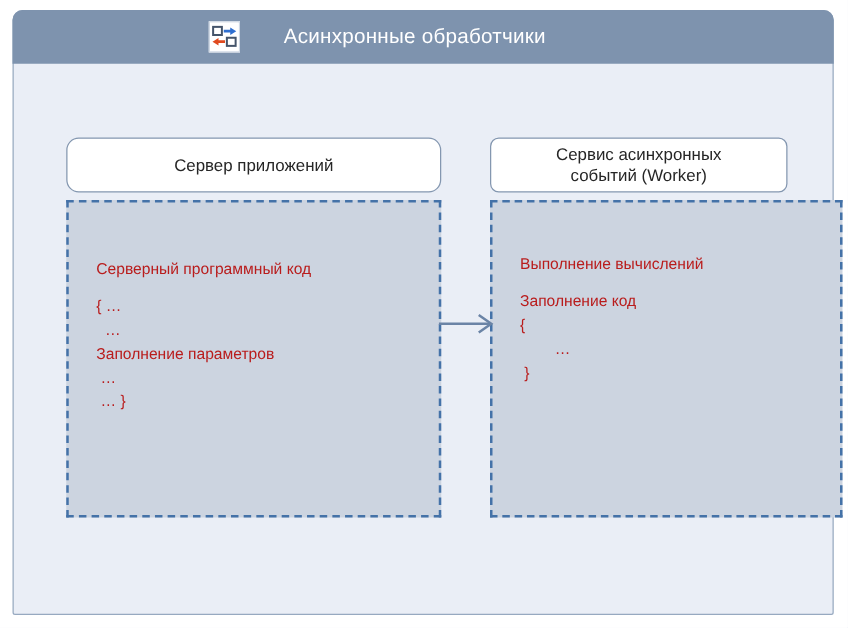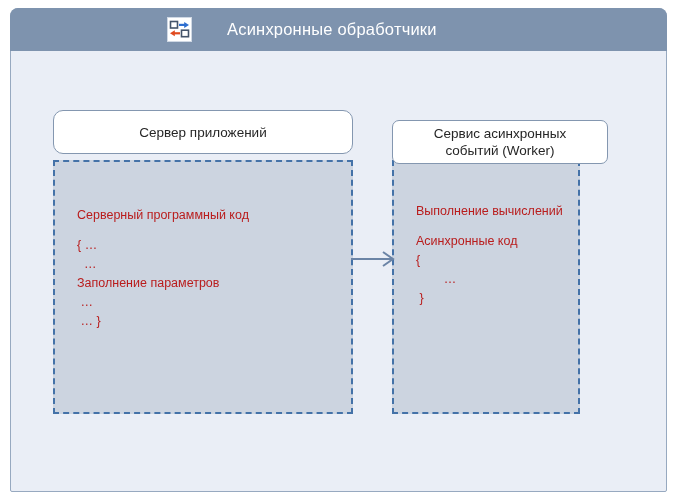--- a/index.html
+++ b/index.html
@@ -82,32 +82,32 @@
     display: flex;
     align-items: center;
     justify-content: center;
     text-align: center;
     color: #262626;
     font-size: 13.5px;
     line-height: 17px;
     z-index: 3;
   }
   #header-left  { left: 53px;  top: 110px; width: 300px; height: 44px; border-radius: 10px; }
-  #header-right { left: 392px; top: 110px; width: 216px; height: 44px; margin-top: 10px; }
+  #header-right { left: 392px; top: 110px; width: 238px; height: 44px; }
 
   
   .node-body {
     position: absolute;
     box-sizing: border-box;
     background: #ccd4e0;
     border: 2px dashed #4472a8;
     z-index: 1;
   }
   #body-left  { left: 53px;  top: 160px; width: 300px; height: 254px; }
-  #body-right { left: 392px; top: 160px; width: 188px; height: 254px; }
+  #body-right { left: 392px; top: 160px; width: 282px; height: 254px; }
 
   .body-text {
     position: absolute;
     left: 22px;
     color: #b91c1c;
     font-size: 12.5px;
     line-height: 19px;
     white-space: pre;
   }
   #body-left  .body-text { top: 44px; }
@@ -150,21 +150,21 @@
       </svg>
     </span>
     <span class="title-text">Асинхронные обработчики</span>
   </div>
 
   <div class="node-body" id="body-left">
     <span class="body-text"><span class="line">Серверный программный код</span><span class="blank"></span><span class="line">{ …</span><span class="line">  …</span><span class="line">Заполнение параметров</span><span class="line"> …</span><span class="line"> … }</span></span>
   </div>
 
   <div class="node-body" id="body-right">
-    <span class="body-text"><span class="line">Выполнение вычислений</span><span class="blank"></span><span class="line">Асинхронные код</span><span class="line">{</span><span class="line">        …</span><span class="line"> }</span></span>
+    <span class="body-text"><span class="line">Выполнение вычислений</span><span class="blank"></span><span class="line">Заполнение код</span><span class="line">{</span><span class="line">        …</span><span class="line"> }</span></span>
   </div>
 
   <div class="connector">
     <svg width="44" height="22" viewBox="0 0 44 22" aria-hidden="true">
       <line x1="0" y1="11" x2="41" y2="11" stroke="#6b84a6" stroke-width="2"></line>
       <polyline points="32,4 42,11 32,18" fill="none" stroke="#6b84a6" stroke-width="2"></polyline>
     </svg>
   </div>
 
   <div class="node-header" id="header-left">

